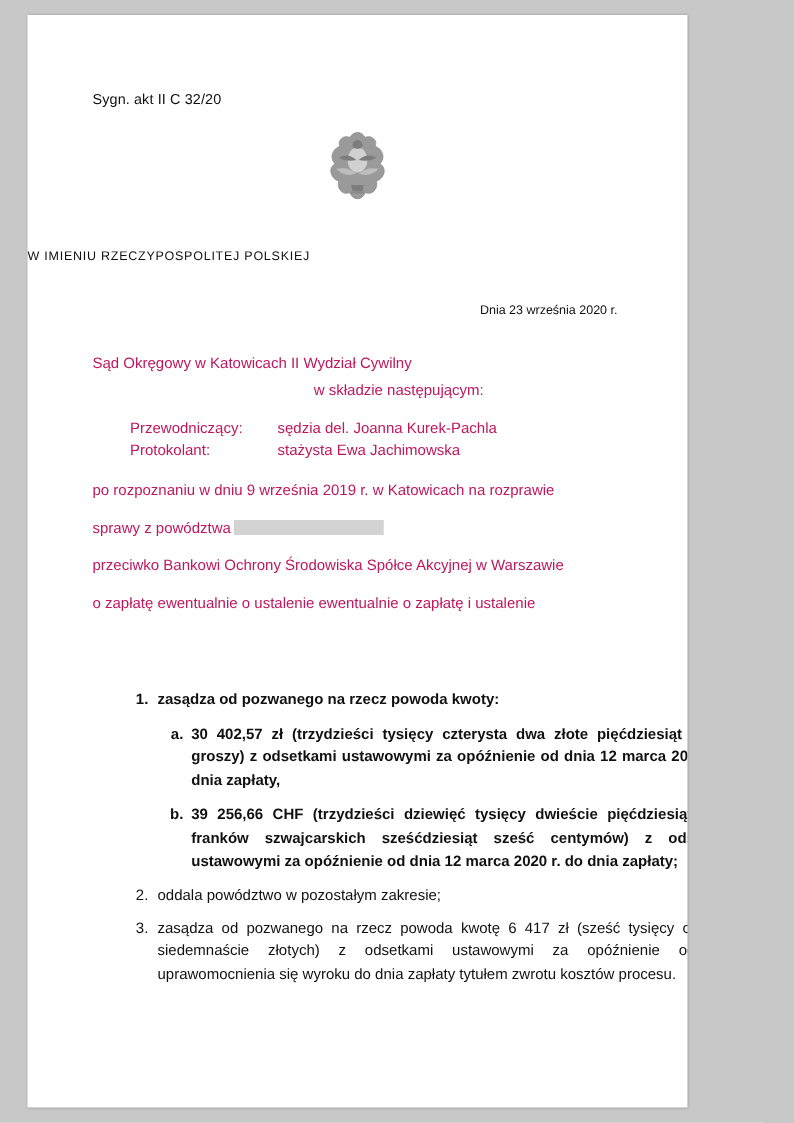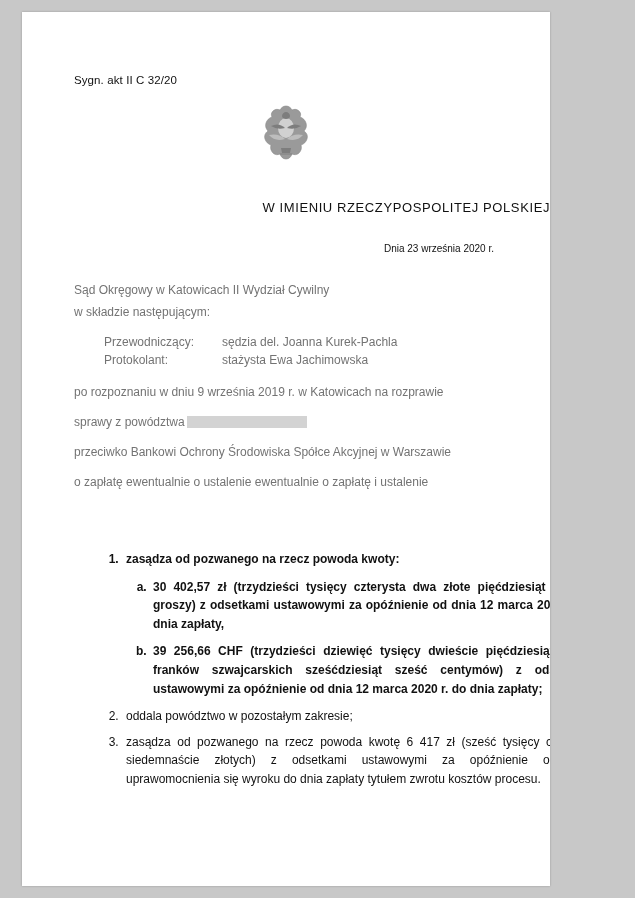--- a/index.html
+++ b/index.html
@@ -57,41 +57,41 @@
     text-align: center;
     font-size: 19px;
     letter-spacing: 2.2px;
     color: #111;
   }
   .title-sub {
     position: absolute;
     left: 0;
     right: 0;
     top: 188px;
-    text-align: right;
-    font-size: 13px;
+    text-align: left;
+    font-size: 10px;
     letter-spacing: 0.6px;
     color: #111;
   }
 
   .date-line {
     position: absolute;
     right: 56px;
     top: 231px;
     font-size: 10px;
     color: #111;
   }
 
   .body-block {
     position: absolute;
     left: 52px;
     top: 272px;
     width: 490px;
     font-size: 12px;
-    color: #737373;
+    color: #be185d;
     line-height: 1.0;
   }
   .body-block p {
     margin: 0 0 18px 0;
   }
   .composition-row {
     display: flex;
     margin: 0 0 6px 0;
     padding-left: 30px;
   }
@@ -174,21 +174,21 @@
         <path d="M23 52 h12" stroke="#8a8a8a" stroke-width="1.6" fill="none"></path>
       </svg>
     </div>
 
     <div class="title-sub">W IMIENIU RZECZYPOSPOLITEJ POLSKIEJ</div>
 
     <div class="date-line">Dnia 23 września 2020 r.</div>
 
     <div class="body-block">
       <p>Sąd Okręgowy w Katowicach II Wydział Cywilny</p>
-      <p style="margin-top:-8px;">w składzie następującym:</p>
+      <p style="margin-top:-8px;text-align:center;">w składzie następującym:</p>
 
       <div class="composition-row">
         <span class="role">Przewodniczący:</span>
         <span class="person">sędzia del. Joanna Kurek-Pachla</span>
       </div>
       <div class="composition-row" style="margin-bottom:20px;">
         <span class="role">Protokolant:</span>
         <span class="person">stażysta Ewa Jachimowska</span>
       </div>
 

